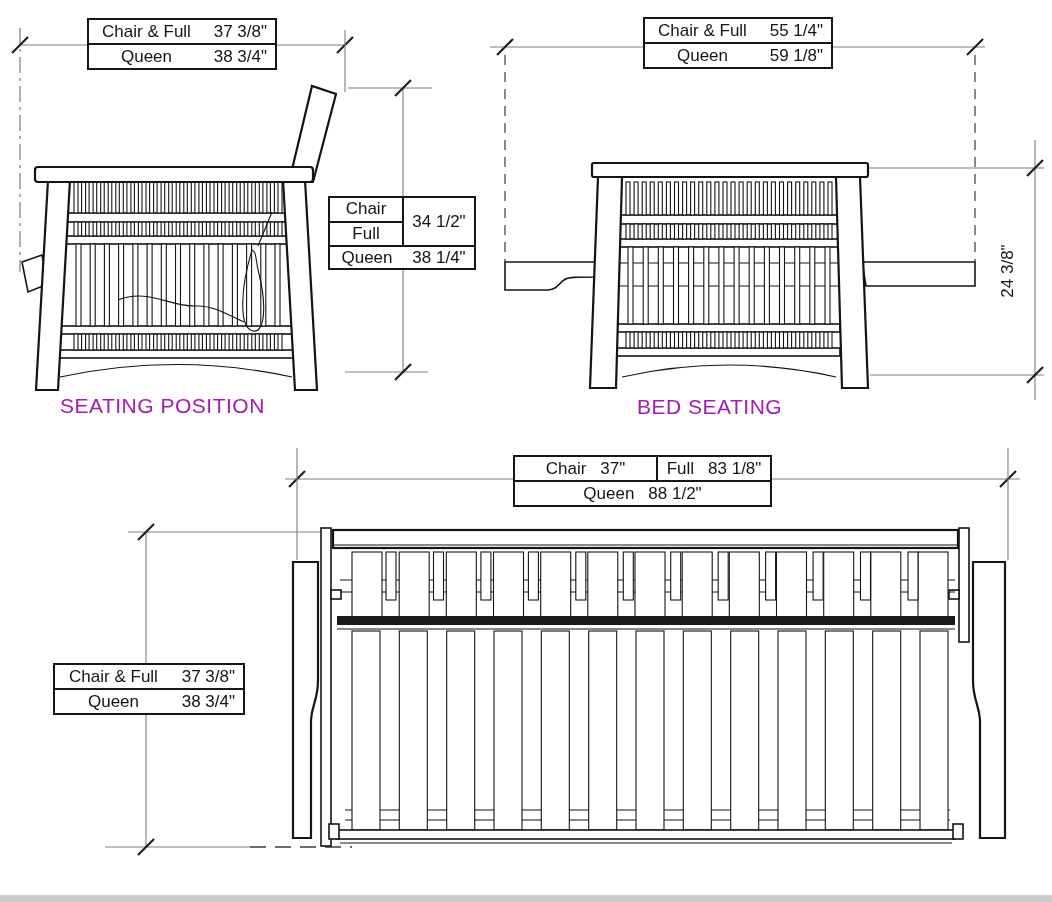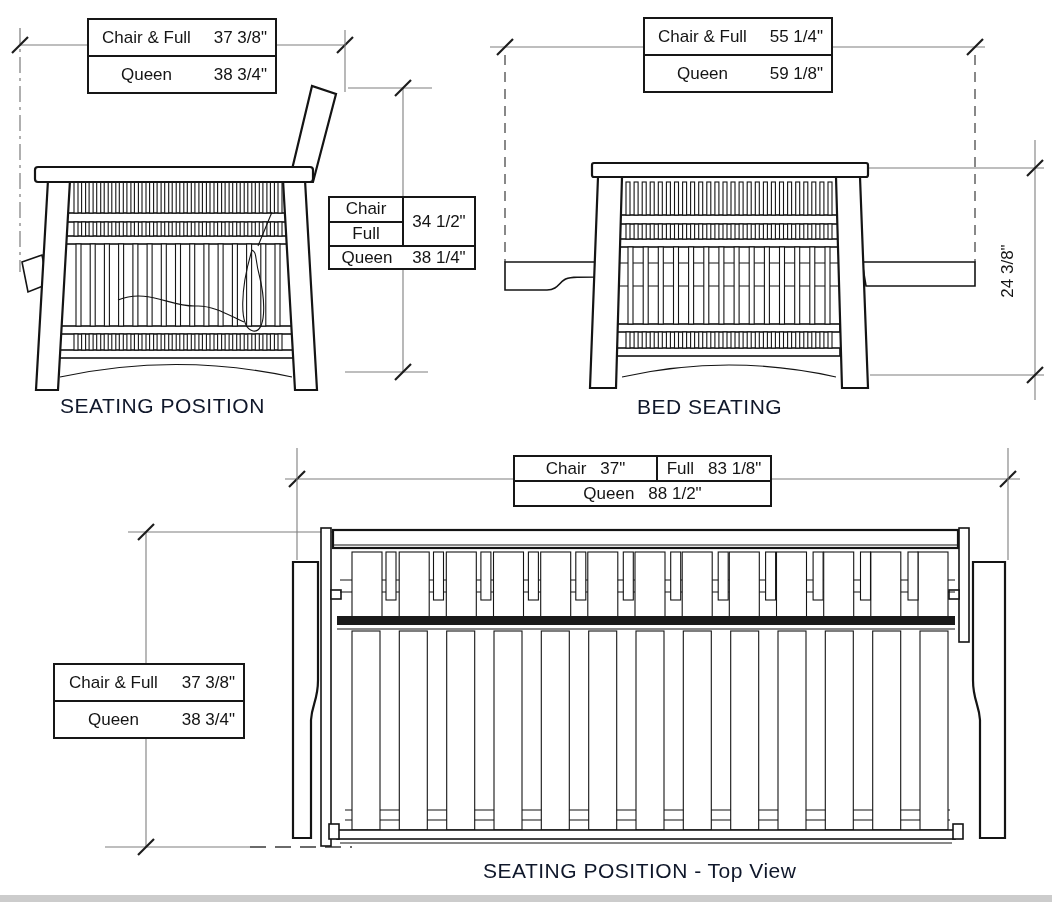--- a/index.html
+++ b/index.html
@@ -2,21 +2,21 @@
 <html><head>
 <meta charset="utf-8">
 <style>
   html,body{margin:0;padding:0;background:#fff;}
   .canvas{position:relative;width:1052px;height:902px;background:#fff;overflow:hidden;
           font-family:"Liberation Sans",sans-serif;color:#141414;}
   .canvas svg{position:absolute;left:0;top:0;}
 
   
   .dim-box{position:absolute;background:#fff;border:2px solid #161616;box-sizing:border-box;z-index:2;}
-  .dim-row{display:flex;align-items:center;height:35px;padding:0 5px;}
+  .dim-row{display:flex;align-items:center;height:23px;padding:0 5px;}
   .dim-row + .dim-row{border-top:2px solid #161616;}
   .dim-label{flex:1;text-align:center;font-size:17px;white-space:nowrap;}
   .dim-value{width:68px;text-align:right;font-size:17px;padding-right:3px;white-space:nowrap;}
 
   
   .hbox{position:absolute;background:#fff;border:2px solid #161616;box-sizing:border-box;
         display:flex;flex-direction:column;z-index:2;font-size:17px;}
   .hbox-top{display:flex;height:47px;}
   .hbox-left{width:72px;border-right:2px solid #161616;display:flex;flex-direction:column;}
   .hbox-cell{flex:1;display:flex;align-items:center;justify-content:center;}
@@ -27,21 +27,21 @@
   .hbox-qvalue{flex:1;text-align:center;}
 
   
   .lbox{position:absolute;background:#fff;border:2px solid #161616;box-sizing:border-box;z-index:2;font-size:17px;}
   .lbox-row1{display:flex;height:23px;}
   .lbox-cell{display:flex;align-items:center;justify-content:center;gap:14px;white-space:nowrap;}
   .lbox-cell.c1{width:141px;}
   .lbox-cell.c2{flex:1;border-left:2px solid #161616;}
   .lbox-row2{height:23px;border-top:2px solid #161616;display:flex;align-items:center;justify-content:center;gap:14px;white-space:nowrap;}
 
-  .view-label{position:absolute;font-size:21px;letter-spacing:.5px;color:#0f172a;z-index:2;white-space:nowrap;}
+  .view-label{position:absolute;font-size:21px;letter-spacing:.5px;color:#a21caf;z-index:2;white-space:nowrap;}
 
   
   .dim{stroke:#7f7f7f;stroke-width:1.1;fill:none;}
   .tick{stroke:#1c1c1c;stroke-width:2.2;fill:none;}
   .cl{stroke:#6e6e6e;stroke-width:1.1;fill:none;stroke-dasharray:16 5 3 5;}
   .dash{stroke:#3a3a3a;stroke-width:1.2;fill:none;stroke-dasharray:10 7;}
   .dash2{stroke:#3a3a3a;stroke-width:1.6;fill:none;stroke-dasharray:16 9;}
   .wood{fill:#fff;stroke:#141414;stroke-width:1.6;}
   .wood2{fill:#fff;stroke:#141414;stroke-width:2.2;}
   .thin{fill:none;stroke:#141414;stroke-width:1.1;}
@@ -463,15 +463,14 @@
     <div class="dim-row">
       <span class="dim-label">Chair &amp; Full</span>
       <span class="dim-value">37 3/8"</span>
     </div>
     <div class="dim-row">
       <span class="dim-label">Queen</span>
       <span class="dim-value">38 3/4"</span>
     </div>
   </div>
 
-  <div class="view-label" style="left:483px;top:859px;">SEATING POSITION - Top View</div>
 
 </div>
 
 </body></html>

